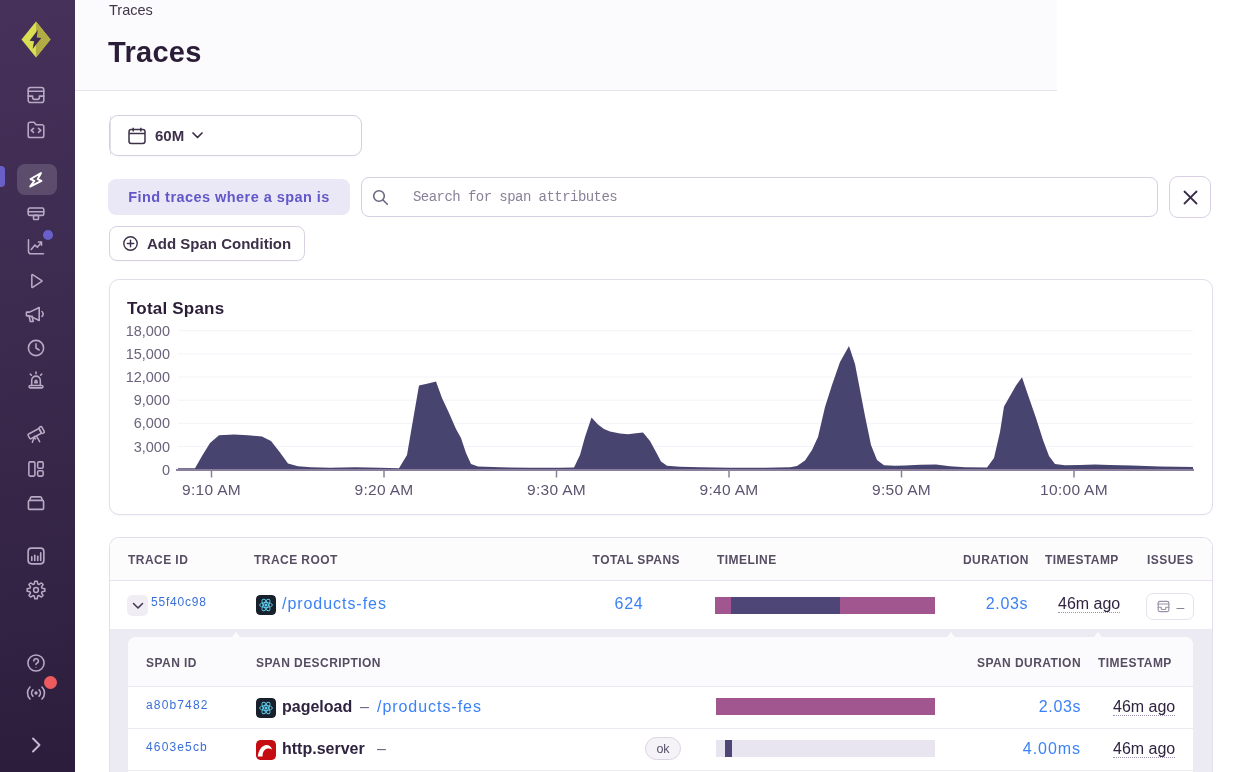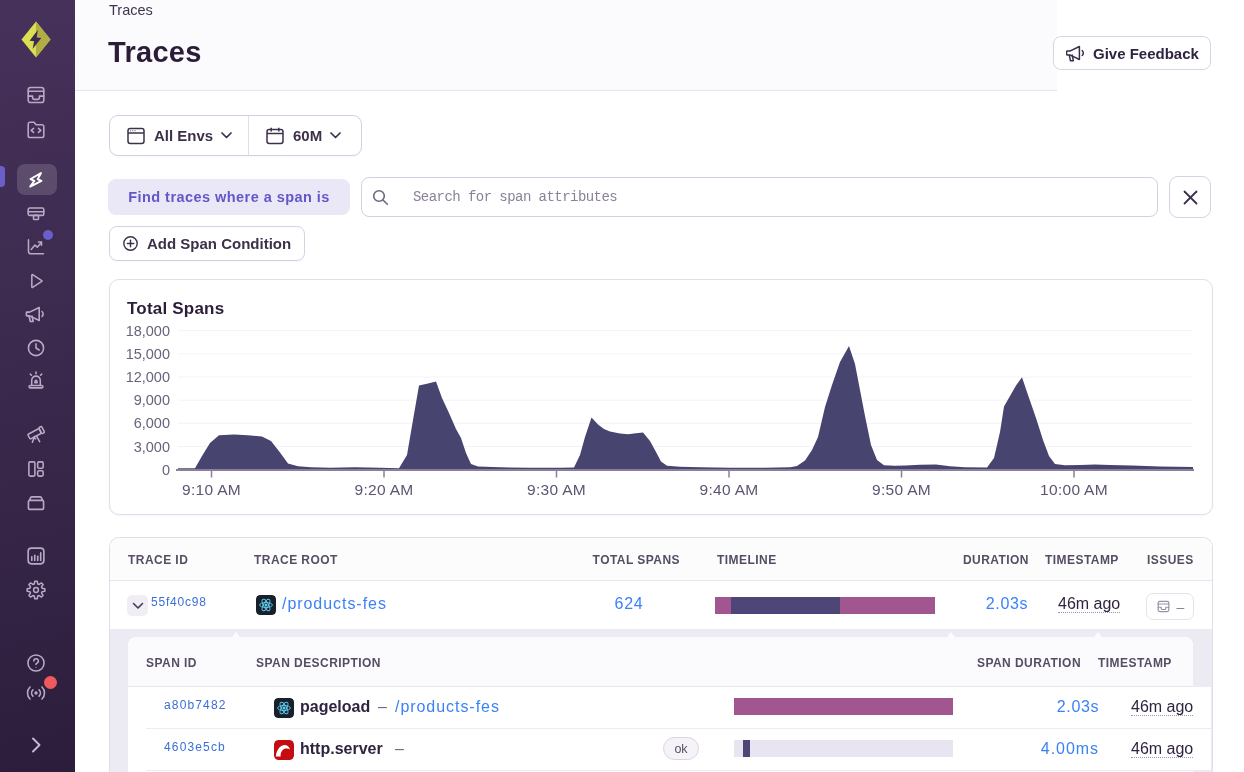--- a/index.html
+++ b/index.html
@@ -41,21 +41,21 @@
 #tbl { position:absolute; left:109px; top:537px; width:1104px; height:235px; background:#fff;
   border:1px solid #e2dcec; border-radius:10px 10px 0 0; border-bottom:none; overflow:hidden; }
 .hcell { position:absolute; white-space:nowrap; font-size:12px; font-weight:700; color:#564d63; letter-spacing:0.45px; top:15px; }
 .hcell2 { position:absolute; white-space:nowrap; font-size:12px; font-weight:700; color:#564d63; letter-spacing:0.45px; top:19px; }
 #thead { position:absolute; left:0; top:0; width:100%; height:43px; background:#fdfcfd; border-bottom:1px solid #e8e3ee; }
 #row1 { position:absolute; left:0; top:43px; width:100%; height:49px; background:#fff; border-bottom:1px solid #edeaf2; }
 #nest { position:absolute; left:0; top:92px; width:100%; height:143px; background:#eceaf2; }
 #ncard { position:absolute; left:18px; top:7px; width:1065px; height:136px; background:#fff; border-radius:8px 8px 0 0; }
 #nhead { position:absolute; left:0; top:0; width:100%; height:50px; background:#fbfafc; border-radius:8px 8px 0 0; border-bottom:1px solid #eae6f0; }
 .notch { position:absolute; top:-5px; width:0; height:0; border-left:4.5px solid transparent; border-right:4.5px solid transparent; border-bottom:5px solid #fcfbfd; }
-.nrow { position:absolute; left:0; width:100%; height:42px; border-bottom:1px solid #edeaf2; background:#fff;margin-left:18px; }
+.nrow { position:absolute; left:0; width:100%; height:42px; border-bottom:1px solid #edeaf2; background:#fff; }
 .link { color:#3a6fd8; font-size:12px; }
 .dark { color:#3b82f6; font-size:16px; }
 .bold { font-weight:700; color:#2f2440; }
 .dotted { color:#2f2440; font-size:16px; border-bottom:1px dotted #a094b2; }
 .rowtxt { position:absolute; white-space:nowrap; }
 .chipbox { position:absolute; width:21px; height:21px; background:#f0edf4; border-radius:5px; display:flex; align-items:center; justify-content:center; }
 .appicon { position:absolute; width:20px; height:20px; border-radius:4px; }
 .okbadge { position:absolute; width:36px; height:23px; border:1px solid #dbd4e4; background:#f5f3f8; border-radius:12px;
   font-size:12.5px; color:#57506a; display:flex; align-items:center; justify-content:center; }
 .pill { position:absolute; left:1036px; top:12px; width:48px; height:27px; border:1px solid #e6e1ee; background:#fff;
@@ -191,43 +191,22 @@
   <div style="position:absolute;left:43.5px;top:675.5px;width:13px;height:13px;border-radius:50%;background:#ef5a5f;"></div>
   <div class="sico" style="top:745px;color:#c6bad2;">
       <svg width="16" height="16" viewBox="0 0 16 16" fill="none" stroke="currentColor" stroke-width="1.9" stroke-linecap="round" stroke-linejoin="round">
         <path d="M5 1.5 L11.5 8 L5 14.5"></path>
       </svg>
     </div>
 </div>
 <div id="header">
   <div id="crumb">Traces</div>
   <div id="title">Traces</div>
-  <div id="feedback">
-      <svg width="19" height="17" viewBox="0 0 19 17" fill="none" stroke="#3a2f4a" stroke-width="1.5" stroke-linejoin="round" stroke-linecap="round">
-        <path d="M1.2 6.1 h2.6 l9.6 -4.6 v13 l-9.6 -4.6 h-2.6 a0.6 0.6 0 0 1 -0.6 -0.6 v-2.6 a0.6 0.6 0 0 1 0.6 -0.6 z"></path>
-        <path d="M3.3 10.2 l1.2 5.6 h2.9 l-1.2 -5.7"></path>
-        <path d="M16.2 5.5 a3.4 3.4 0 0 1 0 5"></path>
-      </svg>
-      <span>Give Feedback</span>
-    </div>
 </div>
 <div id="filters">
-  <div class="fseg" style="width:138px;padding-left:17px;">
-    <svg width="18" height="18" viewBox="0 0 18 18" fill="none" stroke="#3d3049" stroke-width="1.5">
-        <rect x="1" y="1.5" width="16" height="15" rx="2.2"></rect>
-        <line x1="1" y1="6" x2="17" y2="6"></line>
-        <circle cx="3.6" cy="3.8" r="0.55" fill="#3d3049" stroke="none"></circle>
-        <circle cx="5.8" cy="3.8" r="0.55" fill="#3d3049" stroke="none"></circle>
-        <circle cx="8" cy="3.8" r="0.55" fill="#3d3049" stroke="none"></circle>
-      </svg>
-    <span class="lbl" style="margin-left:9px;">All Envs</span>
-    <svg style="margin-left:8px;" width="11" height="7" viewBox="0 0 11 7" fill="none" stroke="#3d3049" stroke-width="1.7" stroke-linecap="round" stroke-linejoin="round">
-        <path d="M1 1 L5.5 5.5 L10 1"></path>
-      </svg>
-  </div>
   <div id="fdiv"></div>
   <div class="fseg" style="padding-left:17px;">
     <svg width="18" height="18" viewBox="0 0 18 18" fill="none" stroke="#3d3049" stroke-width="1.5">
         <rect x="1" y="2.5" width="16" height="14" rx="2.2"></rect>
         <line x1="5.2" y1="0.8" x2="5.2" y2="4.5"></line>
         <line x1="12.8" y1="0.8" x2="12.8" y2="4.5"></line>
         <line x1="1" y1="6.5" x2="17" y2="6.5"></line>
       </svg>
     <span class="lbl" style="margin-left:9px;">60M</span>
     <svg style="margin-left:8px;" width="11" height="7" viewBox="0 0 11 7" fill="none" stroke="#3d3049" stroke-width="1.7" stroke-linecap="round" stroke-linejoin="round">

